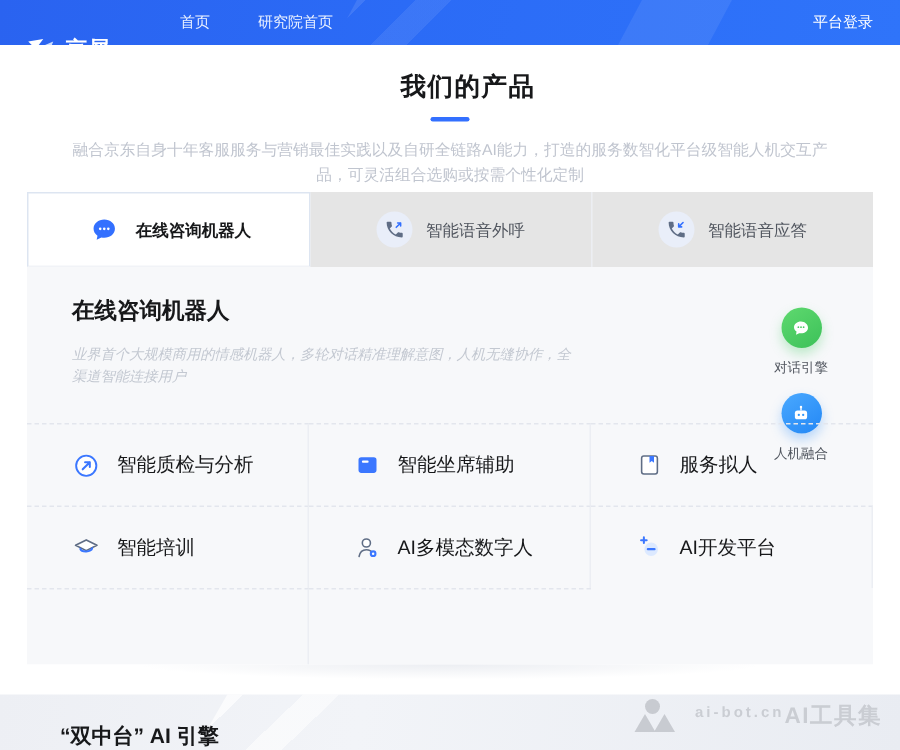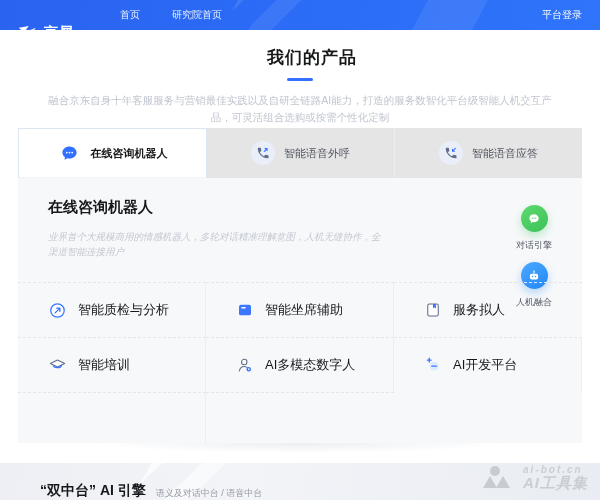--- a/index.html
+++ b/index.html
@@ -66,21 +66,21 @@
   .engine { height:37px; background:linear-gradient(100deg,#edeff4 0%,#f2f4f8 40%,#e9ecf2 100%);
     display:flex; align-items:flex-end; padding:0 0 0 40px; position:relative; overflow:hidden; }
   .engine::before { content:""; position:absolute; left:140px; top:-10px; width:300px; height:60px;
     background:linear-gradient(115deg, rgba(255,255,255,0.7) 0 14px, transparent 14px 50px, rgba(255,255,255,0.55) 50px 72px, transparent 72px);
     transform:skewX(-30deg); }
   .engine-title { font-size:14px; font-weight:bold; color:#17181a; z-index:2; }
   .engine-sub { font-size:9px; color:#9499a3; margin-left:10px; z-index:2; }
 
   
   .watermark { position:absolute; right:12px; bottom:8px; display:flex; align-items:center; gap:7px; opacity:0.85; z-index:5; }
-  .wm-text { display:flex; flex-direction:column; line-height:1.1;font-style:italic; }
+  .wm-text { display:flex; line-height:1.1; }
   .wm-url { font-size:10px; font-weight:bold; letter-spacing:2px; color:#c5c8ce; }
   .wm-cn { font-size:15px; font-weight:bold; color:#c5c8ce; letter-spacing:1px; }
 </style>
 </head>
 <body>
 
 <header class="topbar">
   <div class="brand">
     <span style="display:flex;">
       <svg width="20" height="17" viewBox="0 0 24 20">
@@ -230,21 +230,20 @@
     </div>
     <div class="cell empty"></div>
     <div class="cell empty c3"></div>
   </div>
 </section>
 
 <div class="gap"></div>
 
 <footer class="engine">
   <span class="engine-title">“双中台” AI 引擎</span>
-  <span class="engine-sub">语义及对话中台 / 语音中台</span>
 </footer>
 
 <div class="watermark">
   <span style="display:flex;">
     <svg width="34" height="28" viewBox="0 0 34 28">
       <circle cx="13" cy="7" r="5" fill="#c2c5cb"></circle>
       <path d="M1 24 L8 12 L15 24z" fill="#c2c5cb"></path>
       <path d="M14 24 L21 12 L28 24z" fill="#c2c5cb"></path>
     </svg>
   </span>

